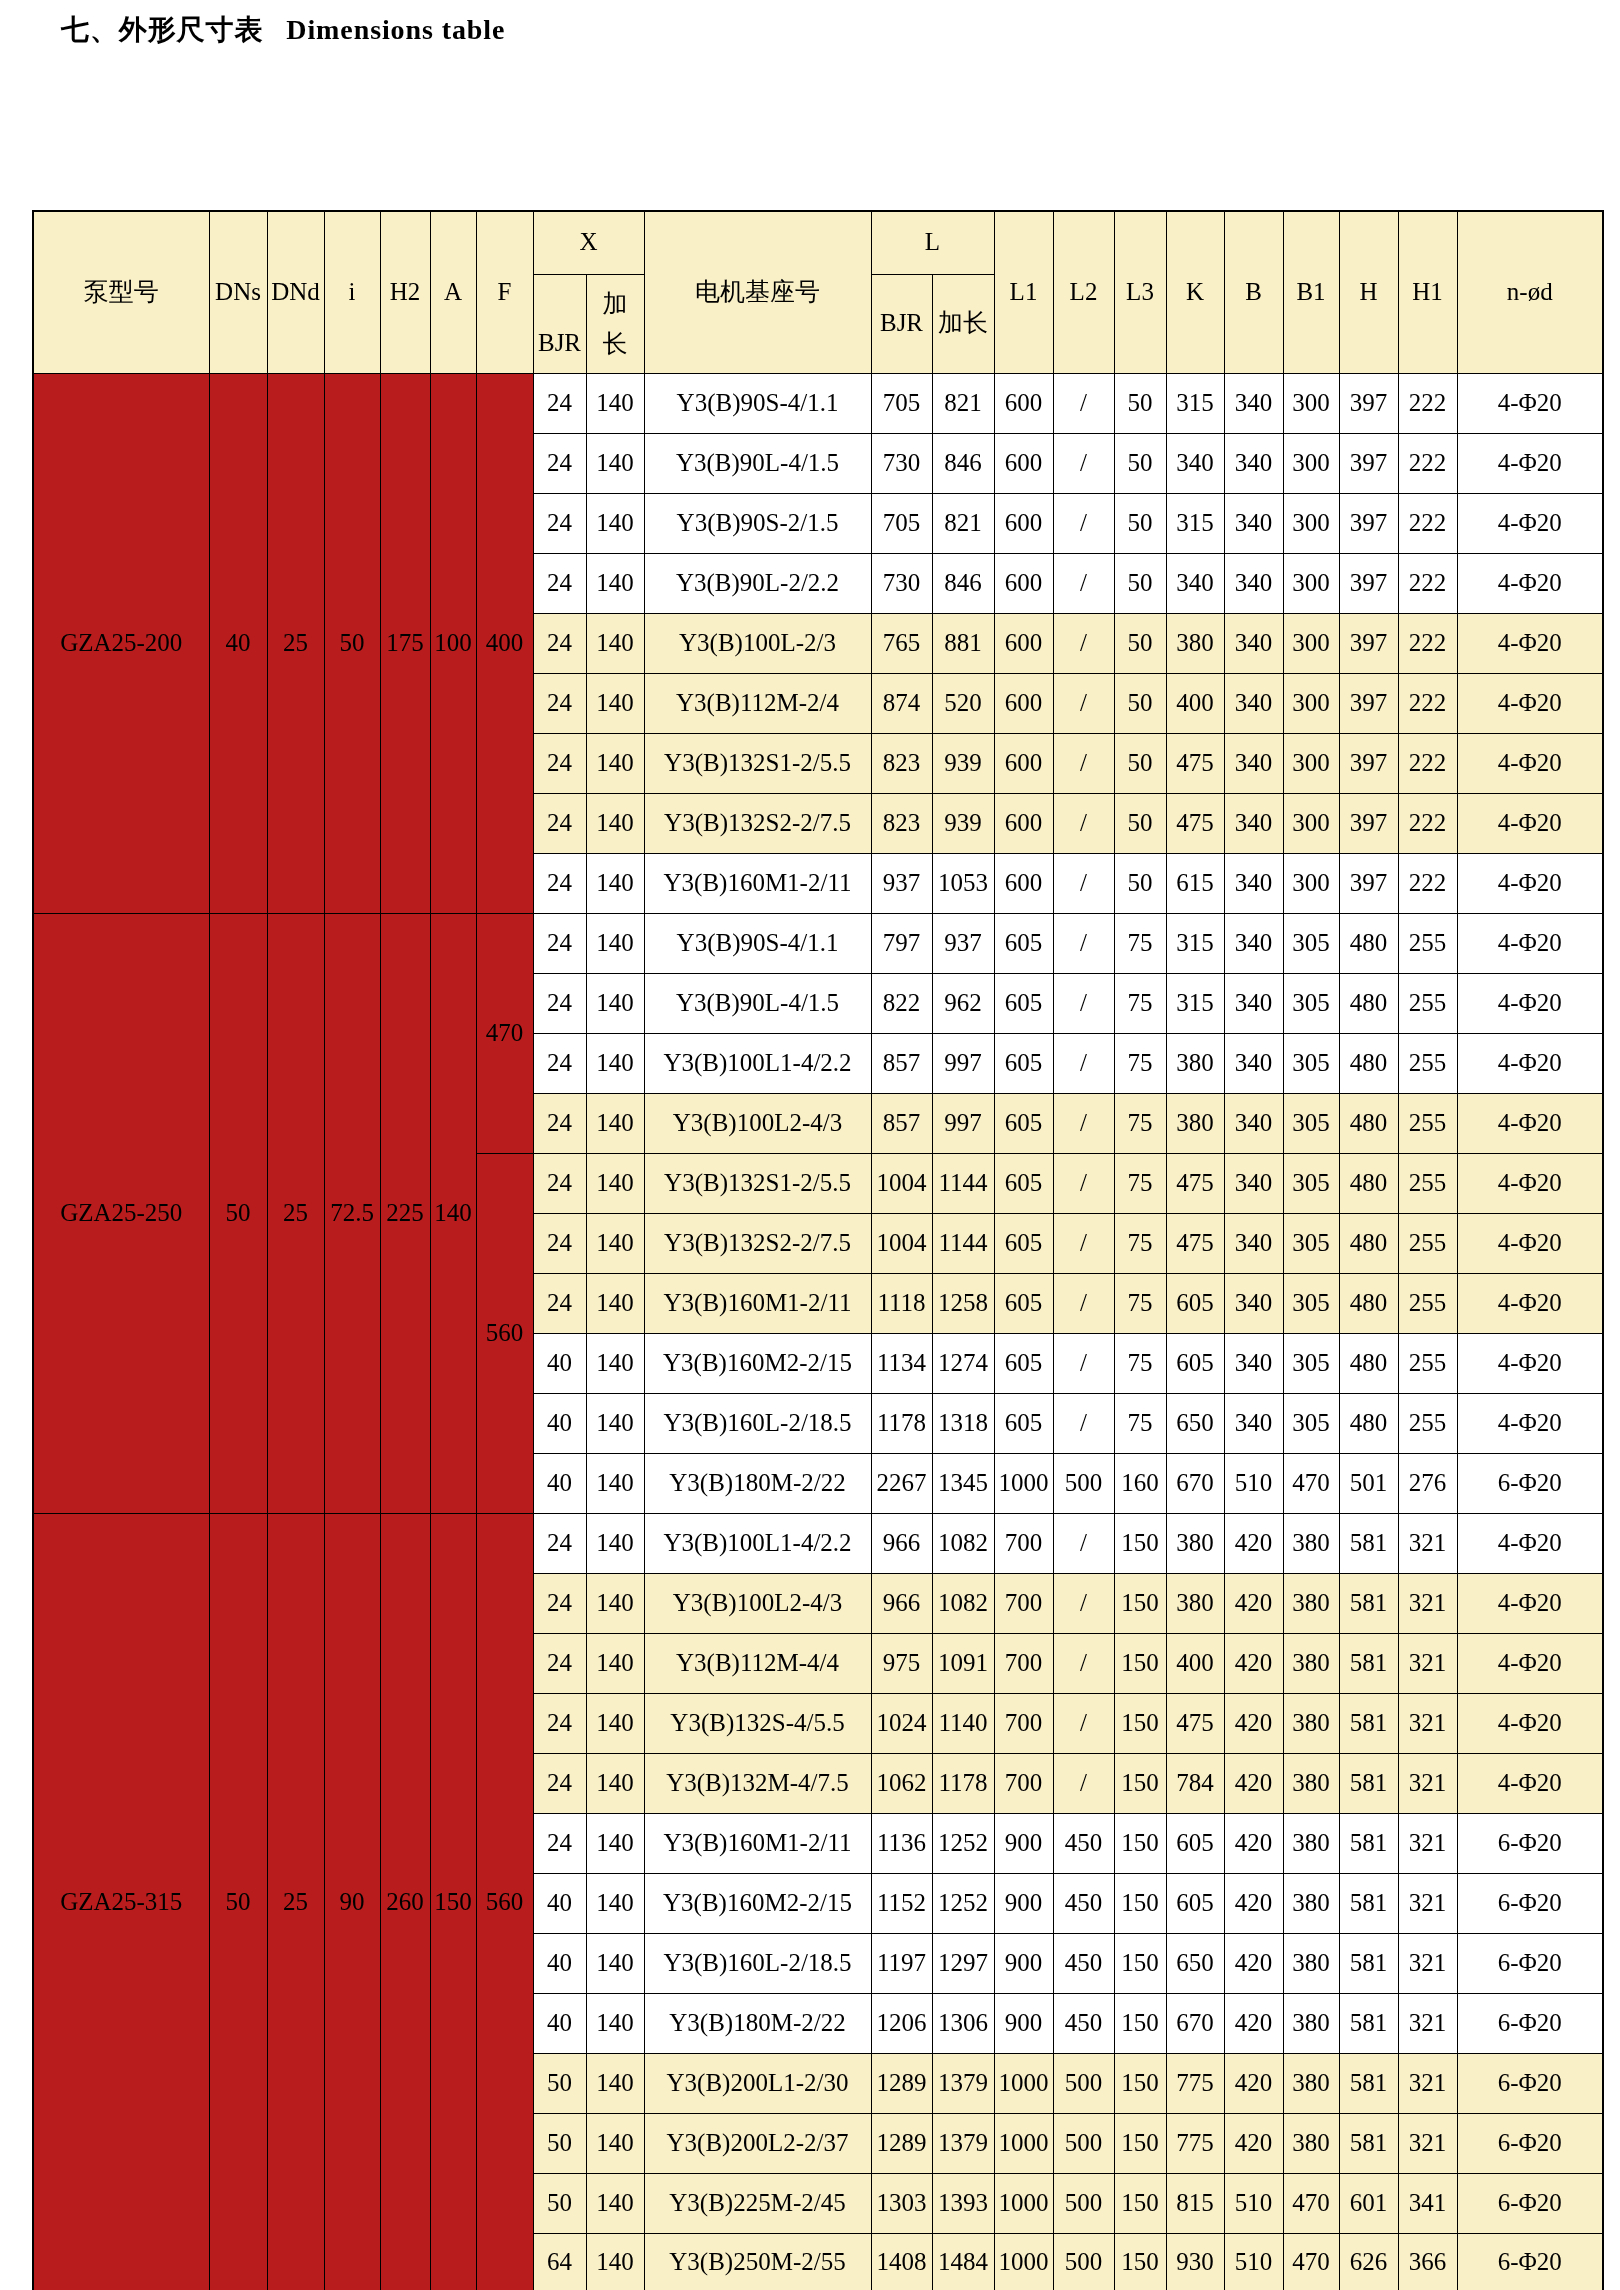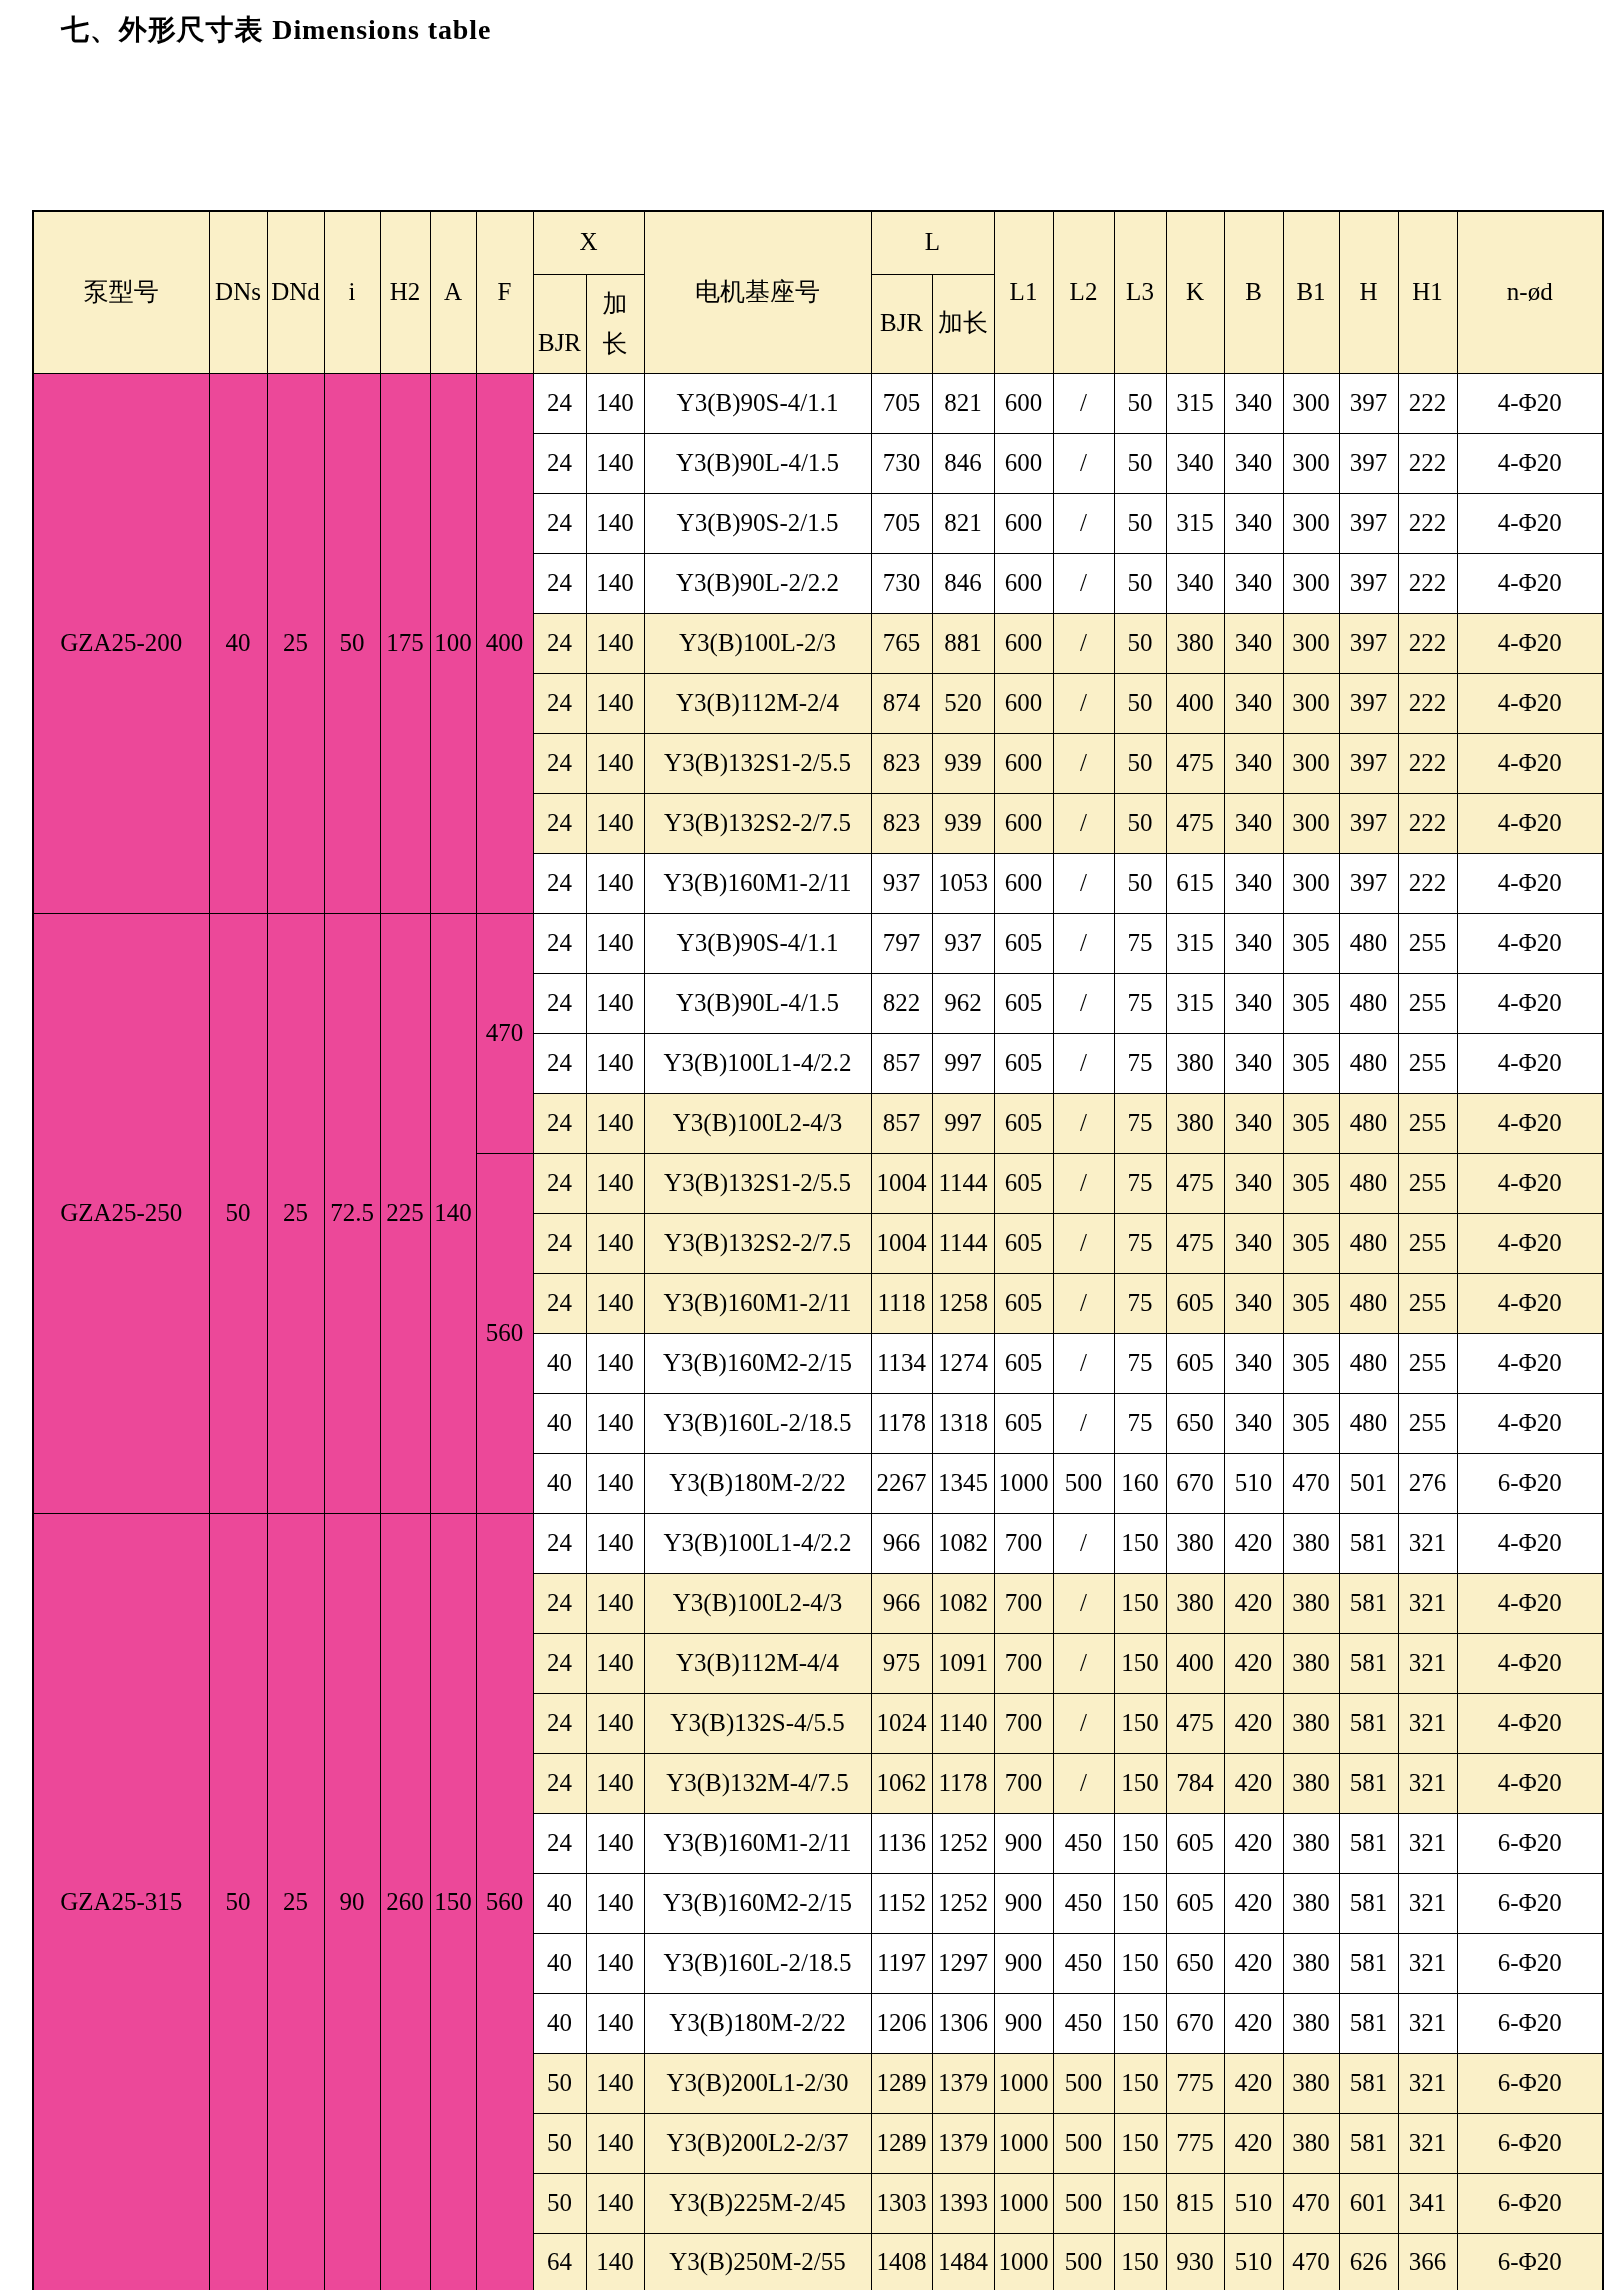--- a/index.html
+++ b/index.html
@@ -4,39 +4,39 @@
 <style>
   html,body{margin:0;padding:0;}
   body{
     width:1620px;height:2291px;background:#ffffff;position:relative;
     font-family:"Liberation Serif","DejaVu Serif",serif;color:#000;
   }
   .page-title{
     position:absolute;left:61px;top:10.7px;
     font-size:28px;font-weight:bold;letter-spacing:0.9px;white-space:nowrap;
   }
-  .page-title .en{margin-left:9px;text-align:right;}
+  .page-title .en{margin-left:23px;text-align:right;}
   table.dims{
     position:absolute;left:32px;top:210px;width:1571px;
     border-collapse:collapse;table-layout:fixed;
     border:2.7px solid #000;
   }
   .dims th,.dims td{
     border:1.8px solid #000;
     text-align:center;vertical-align:middle;
     font-size:25px;font-weight:normal;
     padding:0;overflow:hidden;line-height:1.15;
   }
   thead th{background:var(--hdr,#faf0c8);}
   thead tr.tier1{height:63px;}
   thead tr.tier2{height:99px;}
   tbody tr{height:60px;}
   tbody td{background:#ffffff;}
   tbody td.hl{background:var(--hl,#faf0c8);}
-  tbody td.merge{background:#ec4899;}
+  tbody td.merge{background:#b91c1c;}
   th.xbjr{vertical-align:bottom;padding-bottom:14.3px;}
   .stack{display:inline-block;width:29px;word-break:break-all;line-height:1.6;}
 </style>
 </head>
 <body>
 
 <div class="page-title">
   <span>七、外形尺寸表</span><span class="en">Dimensions table</span>
 </div>
 

